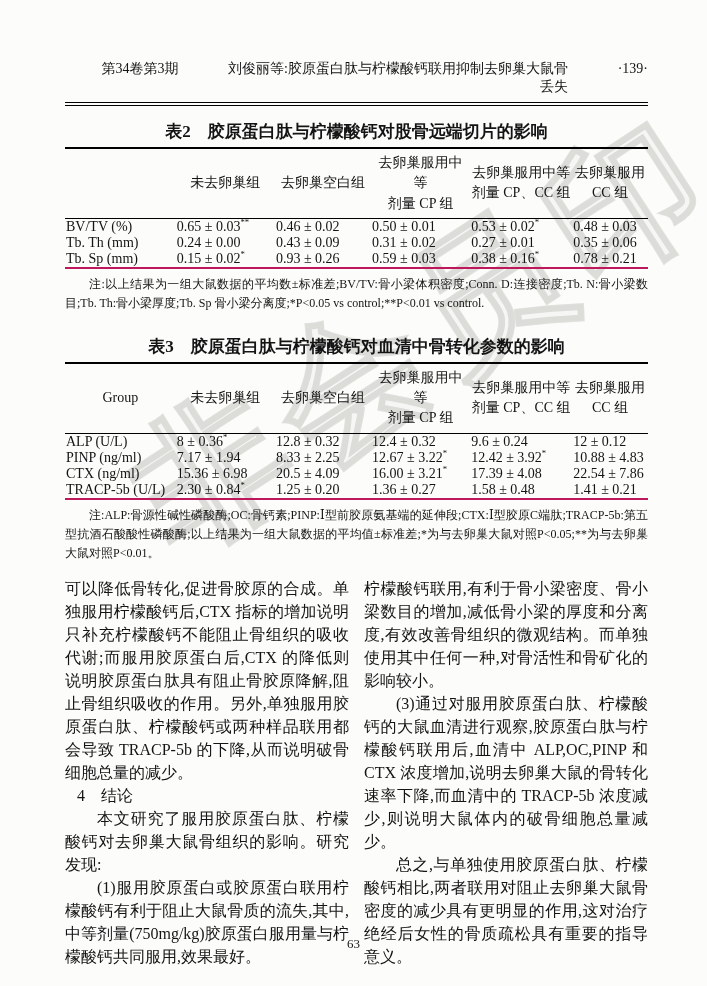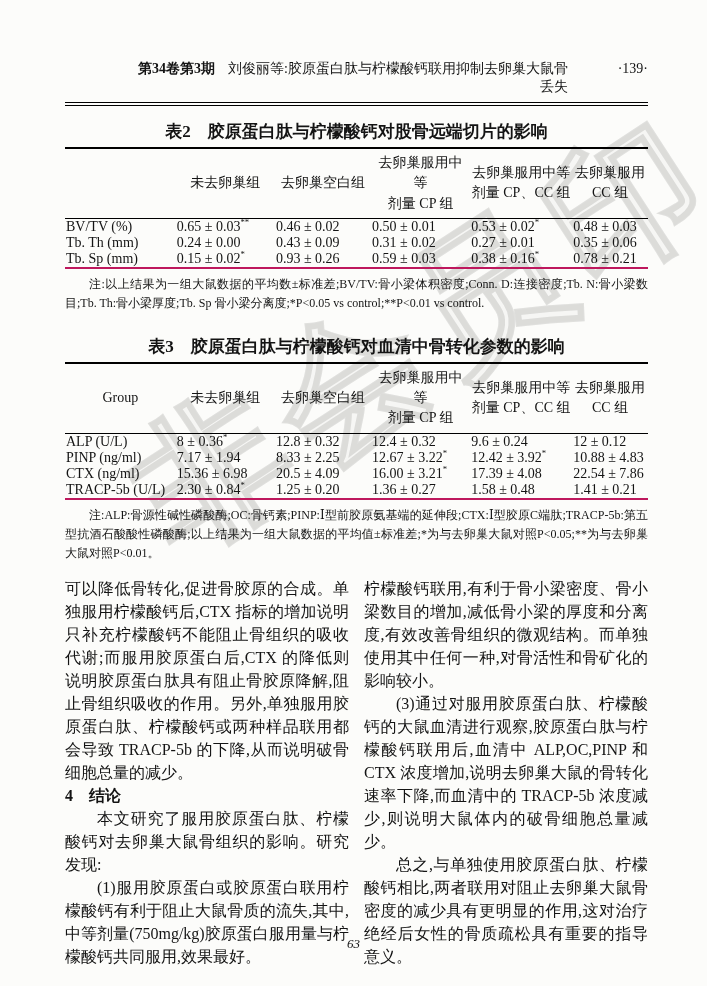--- a/index.html
+++ b/index.html
@@ -13,21 +13,21 @@
     transform:rotate(-33deg);transform-origin:left top;
     font-size:150px;letter-spacing:14px;white-space:nowrap;
     font-family:"DejaVu Sans",sans-serif;font-weight:bold;
     color:rgba(130,130,130,0.05);
     -webkit-text-stroke:2px rgba(160,158,155,0.30);
     pointer-events:none;
   }
   .content{position:relative;z-index:1;margin:0 59px 0 65px;width:583px;}
   
   .page-header{display:flex;align-items:baseline;padding-top:60px;font-size:14px;}
-  .h-left{width:150px;text-align:right;font-weight:bold;}
+  .h-left{width:150px;text-align:center;}
   .h-center{flex:1;text-align:right;}
   .h-right{width:80px;text-align:right;}
   .double-rule{margin-top:6px;height:2px;border-top:1.6px solid #000;border-bottom:1.6px solid #000;}
   
   .table-title{margin:14px 0 4px;text-align:center;font-weight:bold;font-size:17px;}
   table.sci{width:100%;border-collapse:collapse;border-top:2px solid #000;border-bottom:2px solid #be185d;font-size:14px;}
   table.sci thead th{
     border-bottom:1px solid #000;font-weight:normal;text-align:center;
     vertical-align:middle;padding:4px 1px;line-height:1.45;white-space:pre-line;
   }
@@ -36,22 +36,22 @@
   }
   sup{font-size:0.62em;line-height:0;}
   .table-note{margin:6px 0 0;font-size:12px;line-height:19px;text-indent:2em;text-align:justify;}
   .gap-sm{height:8px;}
   
   .body-cols{display:flex;gap:15px;margin-top:14px;font-size:16px;line-height:23px;text-align:justify;}
   .col{width:284px;}
   .col p{margin:0;}
   p.indent{text-indent:2em;}
   p.noindent{text-indent:0;}
-  p.heading{font-weight:bold;text-indent:0;}
-  .page-number{position:absolute;bottom:34px;left:0;width:100%;text-align:center;font-size:13px;z-index:1;font-style:italic;}
+  p.heading{font-weight:normal;text-indent:0;margin-left:12px;}
+  .page-number{position:absolute;bottom:34px;left:0;width:100%;text-align:center;font-size:13px;z-index:1;}
 </style>
 </head>
 <body>
 
 <div class="watermark">非会员印</div>
 
 <div class="content">
 
   <div class="page-header">
     <div class="h-left">第34卷第3期</div>

